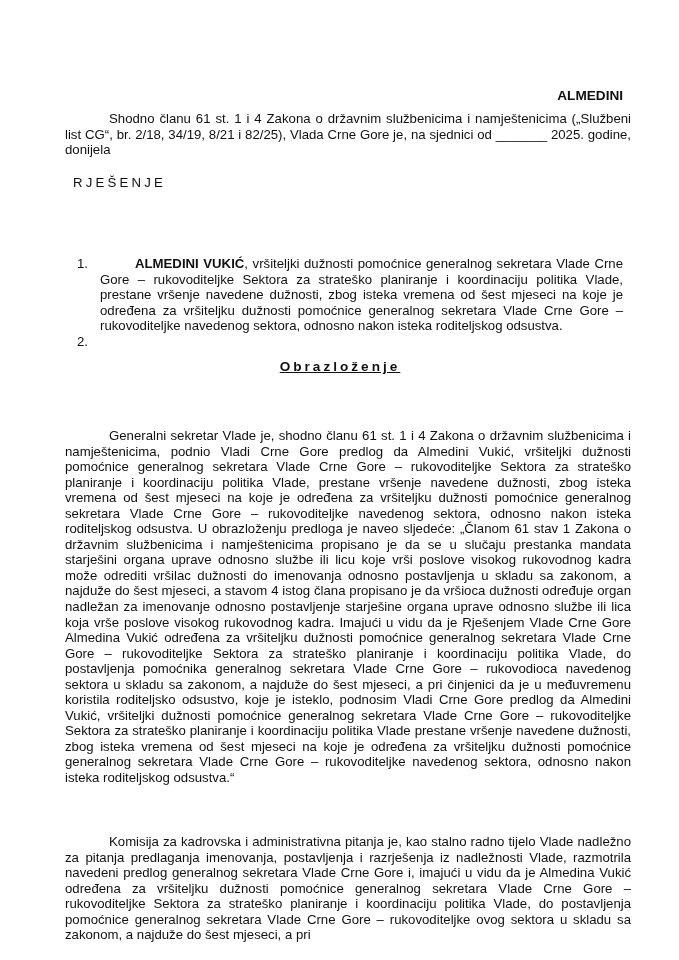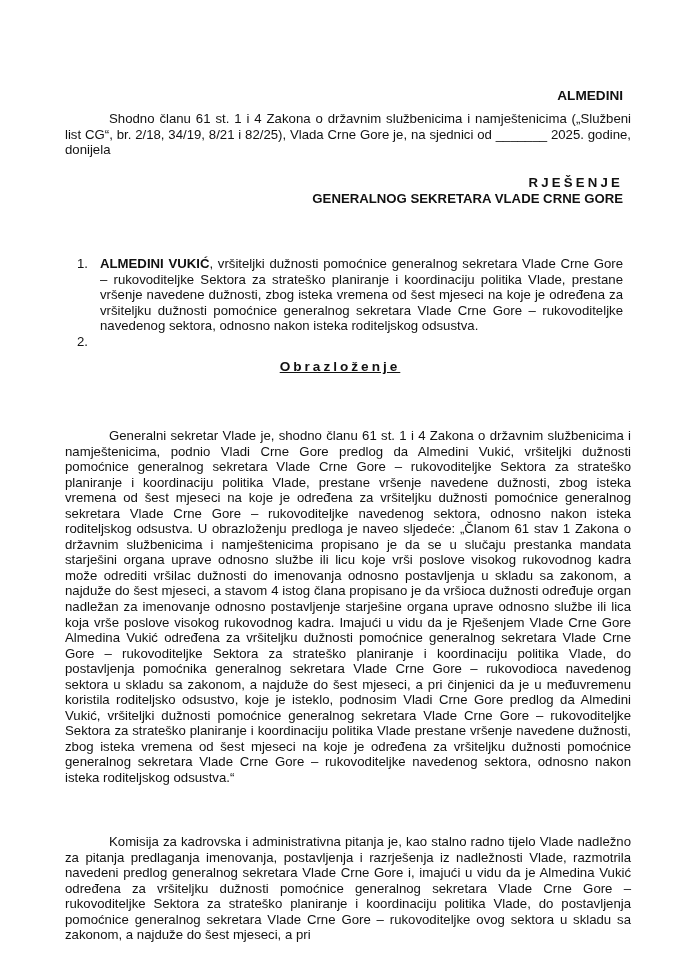--- a/index.html
+++ b/index.html
@@ -6,43 +6,42 @@
     body {
       width: 679px; height: 960px; overflow: hidden; position: relative;
       font-family: "Liberation Sans", sans-serif; color: #111;
       font-size: 13.2px; line-height: 15.55px;
     }
     .page { position: absolute; left: 57px; top: 0; width: 566px; }
     .just { text-align: justify; text-align-last: left; }
     .predlog { position: absolute; top: 88px; right: 0; font-weight: bold; font-size: 13.6px; }
     .intro { position: absolute; top: 103px; left: 0; width: 566px; }
     .indent { text-indent: 44px; }
-    .title-block { position: absolute; top: 175px; left: 0; width: 566px; text-align: right; font-weight: bold; line-height: 15.6px; }
+    .title-block { position: absolute; top: 175px; left: 16px; width: 566px; text-align: left; font-weight: normal; line-height: 15.6px; }
     .spaced { letter-spacing: 3.2px; }
     .list { position: absolute; top: 256px; left: 0; width: 566px; margin: 0; padding: 0; list-style: none; }
     .list li { position: relative; padding-left: 43px; }
     .list .num { position: absolute; left: 20px; top: 0; }
     .obraz { position: absolute; top: 359px; left: 0; width: 566px; text-align: center; font-weight: bold; letter-spacing: 3px; font-size: 13.6px; text-decoration: underline; }
     .body1 { position: absolute; top: 420px; left: 0; width: 566px; }
     .body2 { position: absolute; top: 826px; left: 0; width: 566px; }
     p { margin: 8px; }
-    b { font-weight: bold; }
+    b { font-weight: bold; margin-left: 35px; }
   </style>
 </head>
 <body>
 
 <div class="page">
 
   <div class="predlog">ALMEDINI</div>
 
   <p class="intro just indent">Shodno članu 61 st. 1 i 4 Zakona o državnim službenicima i namještenicima („Službeni list CG“, br. 2/18, 34/19, 8/21 i 82/25), Vlada Crne Gore je, na sjednici od _______ 2025. godine, donijela</p>
 
   <div class="title-block">
     <div class="spaced">RJEŠENJE</div>
-    <div>GENERALNOG SEKRETARA VLADE CRNE GORE</div>
   </div>
 
   <ol class="list">
     <li class="just">
       <span class="num">1.</span>
       <b>ALMEDINI VUKIĆ</b><span>, vršiteljki dužnosti pomoćnice generalnog sekretara Vlade Crne Gore – rukovoditeljke Sektora za strateško planiranje i koordinaciju politika Vlade, prestane vršenje navedene dužnosti, zbog isteka vremena od šest mjeseci na koje je određena za vršiteljku dužnosti pomoćnice generalnog sekretara Vlade Crne Gore – rukovoditeljke navedenog sektora, odnosno nakon isteka roditeljskog odsustva.</span>
     </li>
     <li>
       <span class="num">2.</span>
     </li>

